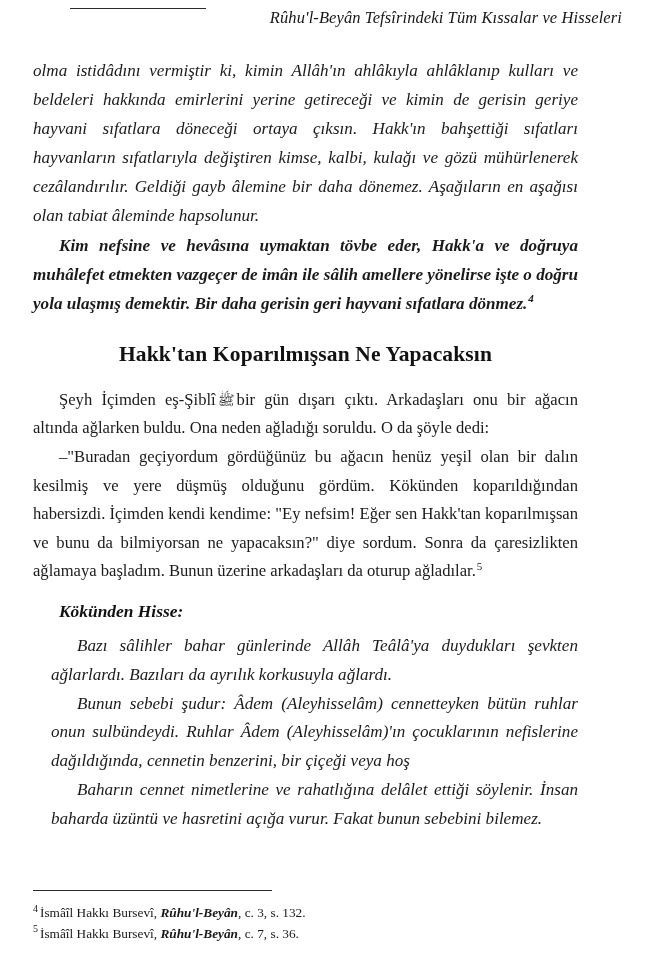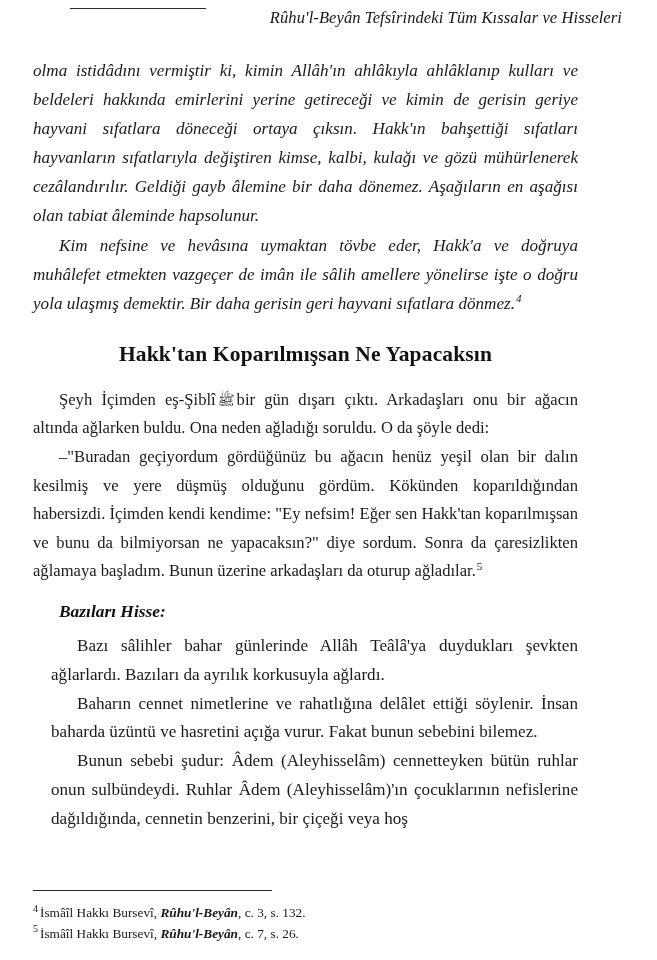--- a/index.html
+++ b/index.html
@@ -64,20 +64,21 @@
   }
 
   .p-italic {
     font-style: italic;
     font-size: 17.1px;
     line-height: 29.1px;
     text-indent: 0;
   }
   .p-italic.indent {
     text-indent: 26px;
+    font-weight: bold;
   }
 
   .p-roman {
     font-style: normal;
     font-size: 16.6px;
     line-height: 28.6px;
     text-indent: 26px;
   }
 
   
@@ -124,20 +125,21 @@
     padding-bottom: 6px;
     text-align: left;
     color: #111114;
   }
 
   .quote-block {
     padding-left: 18px;
     width: 527px;
   }
   .quote-block p {
+    font-style: italic;
     font-size: 17.1px;
     line-height: 28.8px;
     text-indent: 26px;
     text-align: justify;
   }
 
   
   .footnotes {
     position: absolute;
     left: 33px;
@@ -185,35 +187,35 @@
     <p class="p-italic indent"><span>Kim nefsine ve hevâsına uymaktan tövbe eder, Hakk'a ve doğruya muhâlefet etmekten vazgeçer de imân ile sâlih amellere yönelirse işte o doğru yola ulaşmış demektir. Bir daha gerisin geri hayvani sıfatlara dönmez.</span><span class="sup-note">4</span></p>
 
     <div class="heading-wrap">
       <h2 class="chapter-heading">Hakk'tan Koparılmışsan Ne Yapacaksın</h2>
     </div>
 
     <p class="p-roman"><span>Şeyh İçimden eş-Şiblî</span><span class="honorific">ﷺ</span><span>bir gün dışarı çıktı. Arkadaşları onu bir ağacın altında ağlarken buldu. Ona neden ağladığı soruldu. O da şöyle dedi:</span></p>
 
     <p class="p-roman"><span>–"Buradan geçiyordum gördüğünüz bu ağacın henüz yeşil olan bir dalın kesilmiş ve yere düşmüş olduğunu gördüm. Kökünden koparıldığından habersizdi. İçimden kendi kendime: "Ey nefsim! Eğer sen Hakk'tan koparılmışsan ve bunu da bilmiyorsan ne yapacaksın?" diye sordum. Sonra da çaresizlikten ağlamaya başladım. Bunun üzerine arkadaşları da oturup ağladılar.</span><span class="sup-note">5</span></p>
 
-    <p class="hisse-head">Bazıları Hisse:</p>
+    <p class="hisse-head">Kökünden Hisse:</p>
 
     <div class="quote-block">
       <p>Bazı sâlihler bahar günlerinde Allâh Teâlâ'ya duydukları şevkten ağlarlardı. Bazıları da ayrılık korkusuyla ağlardı.</p>
+      <p>Bunun sebebi şudur: Âdem (Aleyhisselâm) cennetteyken bütün ruhlar onun sulbündeydi. Ruhlar Âdem (Aleyhisselâm)'ın çocuklarının nefislerine dağıldığında, cennetin benzerini, bir çiçeği veya hoş</p>
       <p>Baharın cennet nimetlerine ve rahatlığına delâlet ettiği söylenir. İnsan baharda üzüntü ve hasretini açığa vurur. Fakat bunun sebebini bilemez.</p>
-      <p>Bunun sebebi şudur: Âdem (Aleyhisselâm) cennetteyken bütün ruhlar onun sulbündeydi. Ruhlar Âdem (Aleyhisselâm)'ın çocuklarının nefislerine dağıldığında, cennetin benzerini, bir çiçeği veya hoş</p>
     </div>
 
   </div>
 
   <div class="footnotes">
     <div class="footnote-rule"></div>
 
     <div class="footnote">
       <span class="fn-num">4</span><span>İsmâîl Hakkı Bursevî, </span><span class="bookname">Rûhu'l-Beyân</span><span>, c. 3, s. 132.</span>
     </div>
 
     <div class="footnote">
-      <span class="fn-num">5</span><span>İsmâîl Hakkı Bursevî, </span><span class="bookname">Rûhu'l-Beyân</span><span>, c. 7, s. 26.</span>
+      <span class="fn-num">5</span><span>İsmâîl Hakkı Bursevî, </span><span class="bookname">Rûhu'l-Beyân</span><span>, c. 7, s. 36.</span>
     </div>
   </div>
 
 </div>
 
 </body></html>

